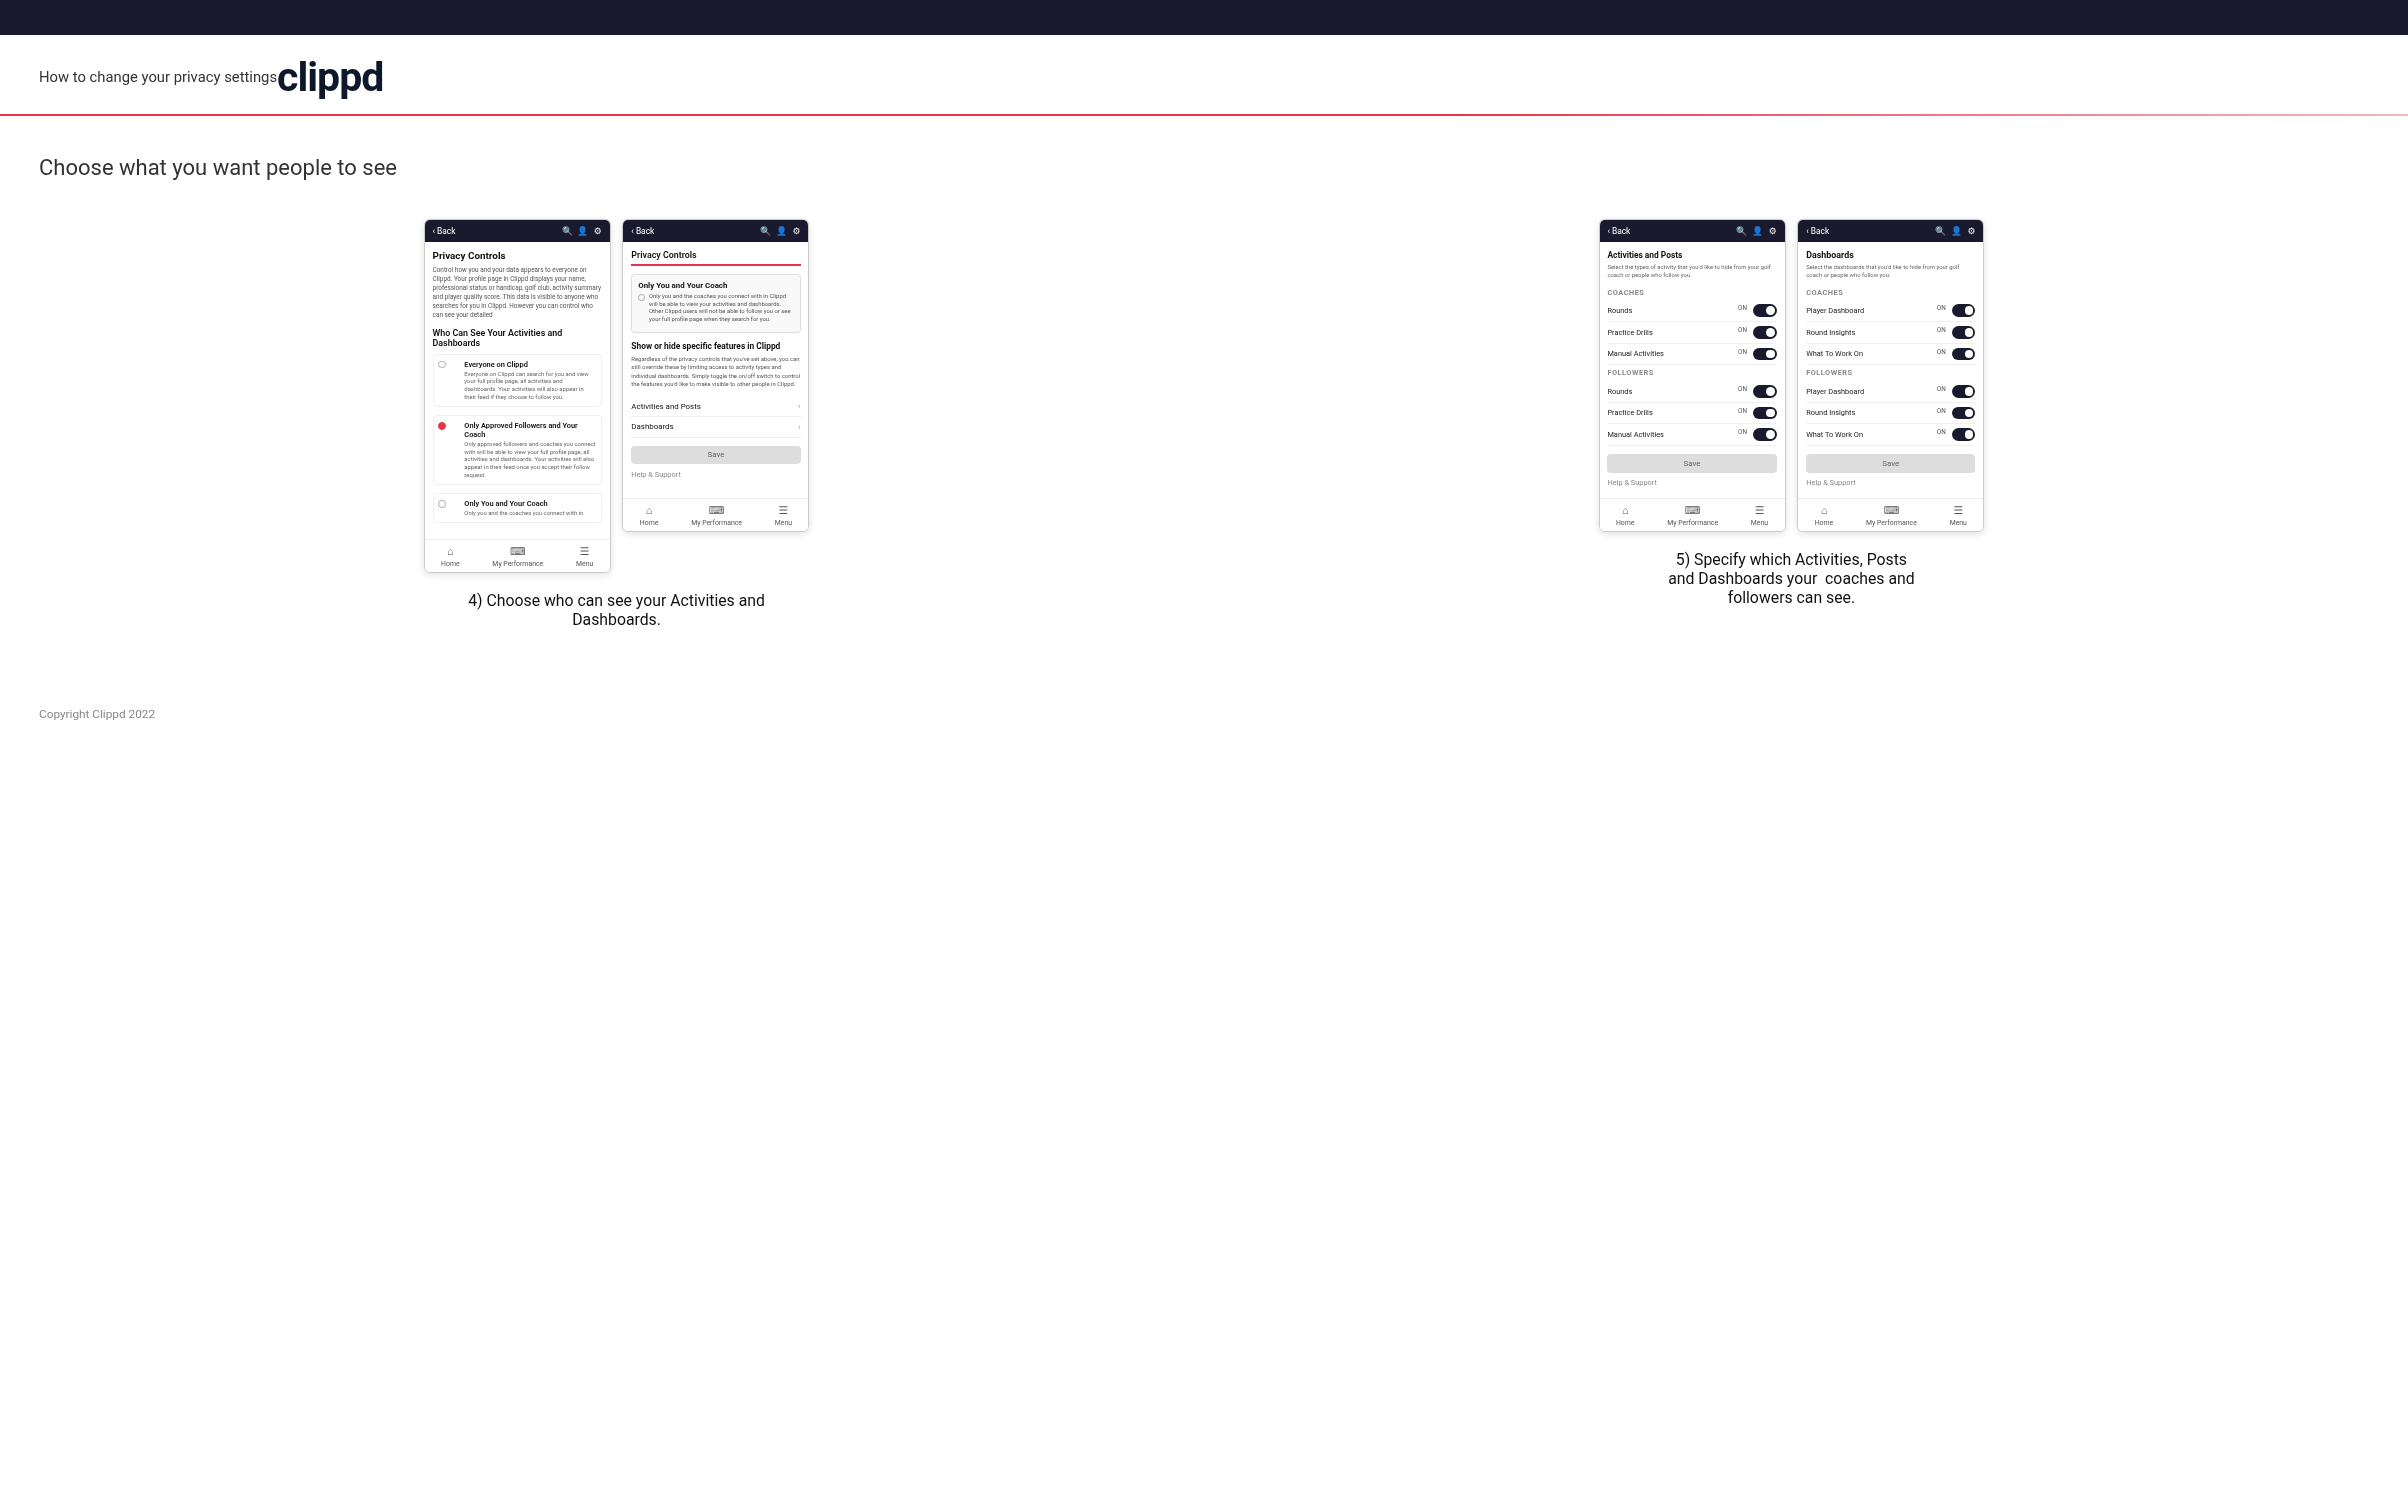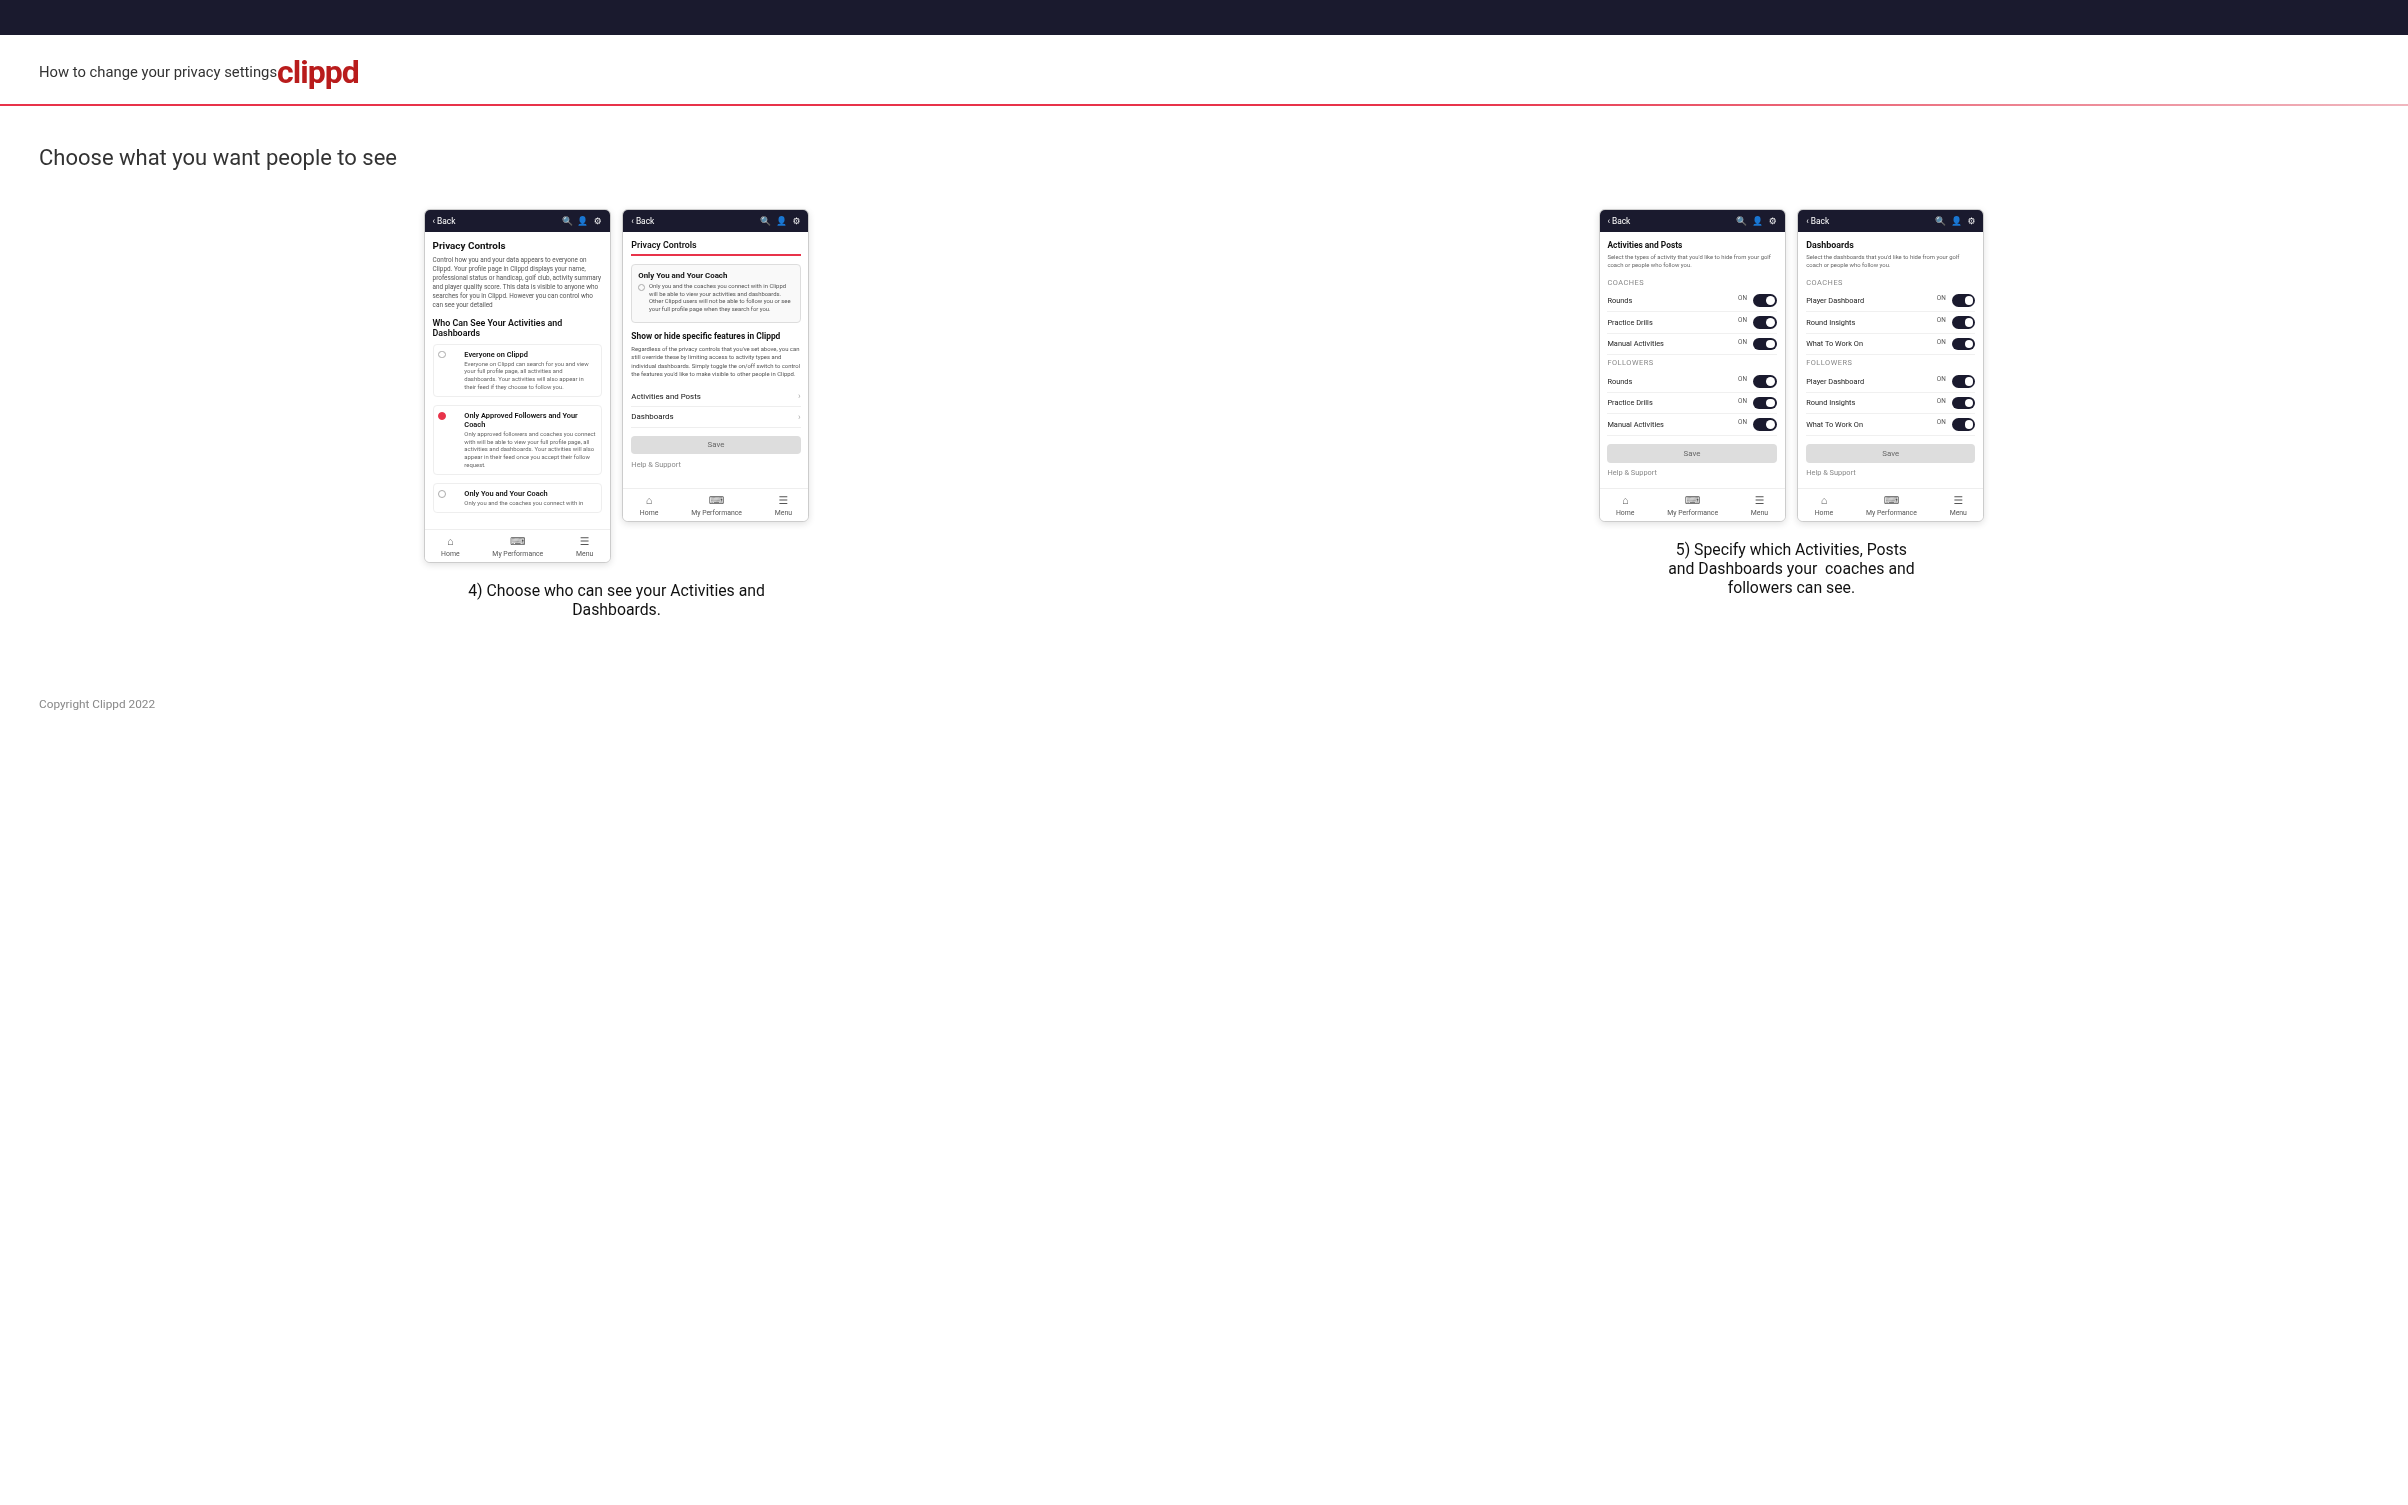--- a/index.html
+++ b/index.html
@@ -20,23 +20,23 @@
     .header {
       display: flex;
       align-items: center;
       padding: 17.7px 39px 13.8px 39px;
     }
     .header-title {
       font-size: 14.8px;
       color: #333;
     }
     .logo {
-      font-size: 32px;
+      font-size: 41px;
       font-weight: 700;
-      color: #b91c1c;
+      color: #0f172a;
       letter-spacing: -1px;
     }
 
     
     .header-divider {
       height: 2px;
       background: linear-gradient(to right, #e8334a 60%, #f0b8c0 100%);
       margin: 0 0 39px 0;
     }
 
@@ -272,21 +272,21 @@
       margin-bottom: 3px;
     }
     .section-desc {
       font-size: 5.9px;
       color: #666;
       margin-bottom: 7.9px;
       line-height: 1.4;
     }
     .group-label {
       font-size: 7.4px;
-      font-weight: 400;
+      font-weight: 700;
       color: #888;
       letter-spacing: 0.5px;
       margin-bottom: 3.9px;
       margin-top: 3px;
     }
     .toggle-row {
       display: flex;
       justify-content: space-between;
       align-items: center;
       padding: 3.9px 0;

